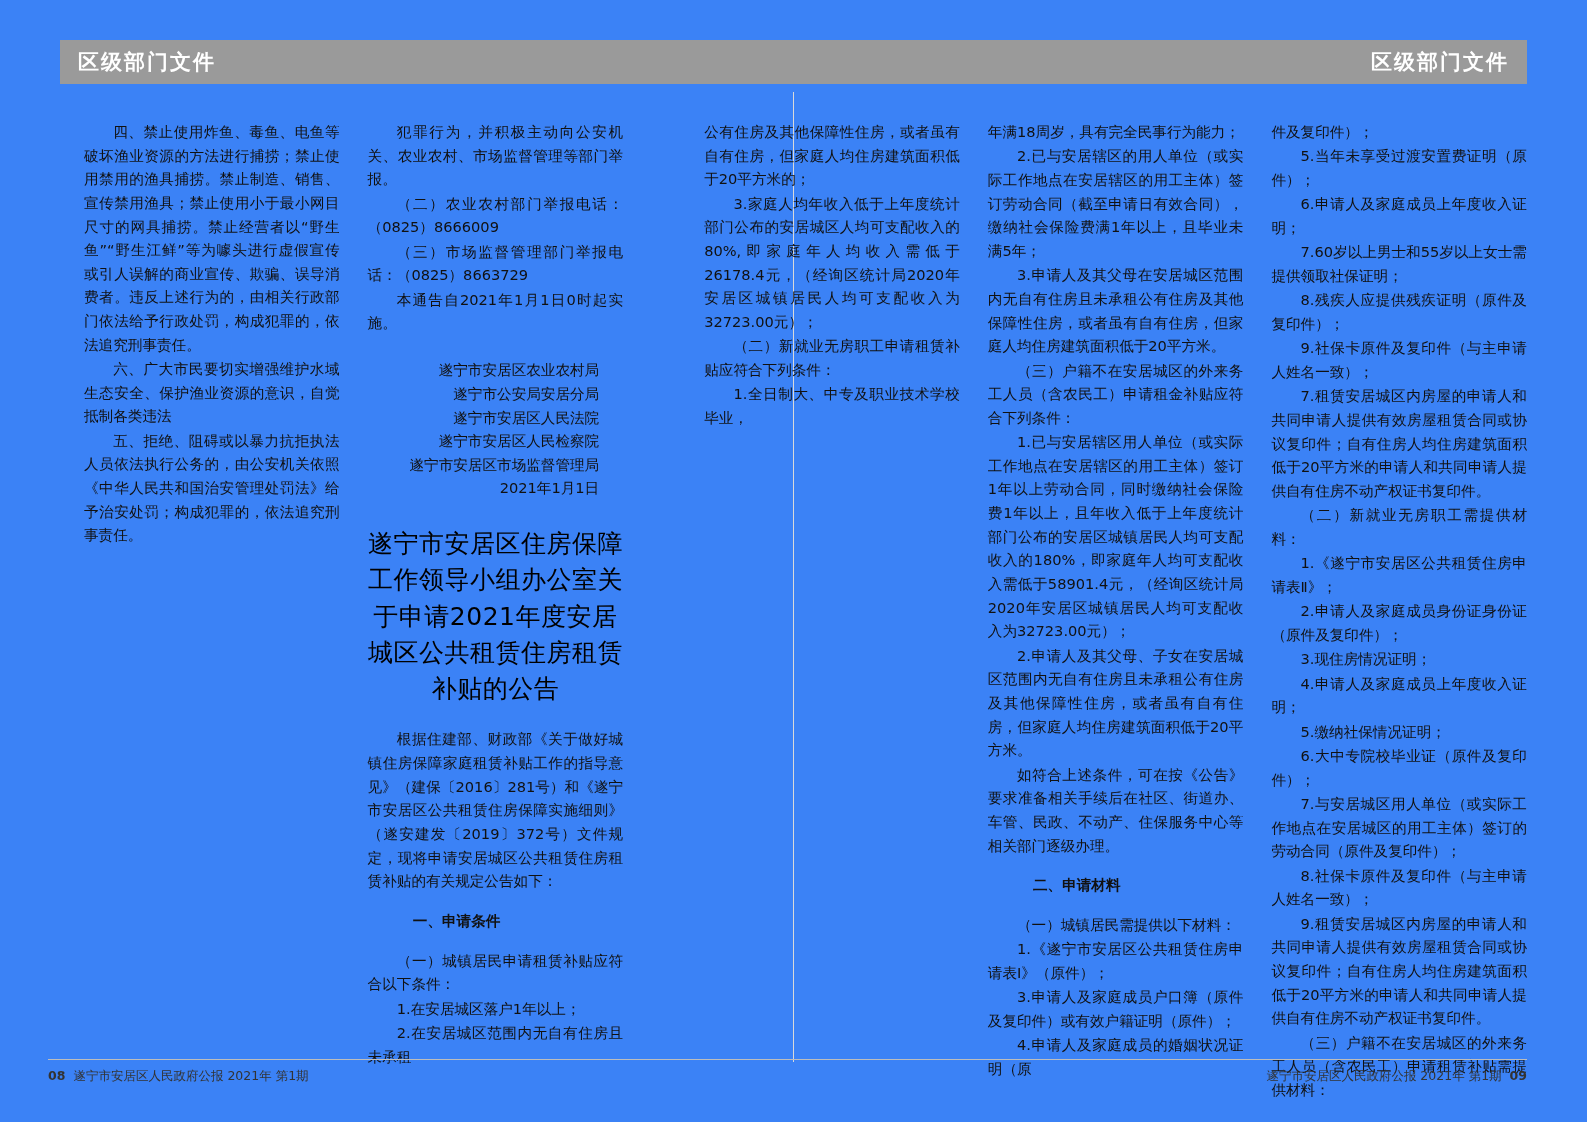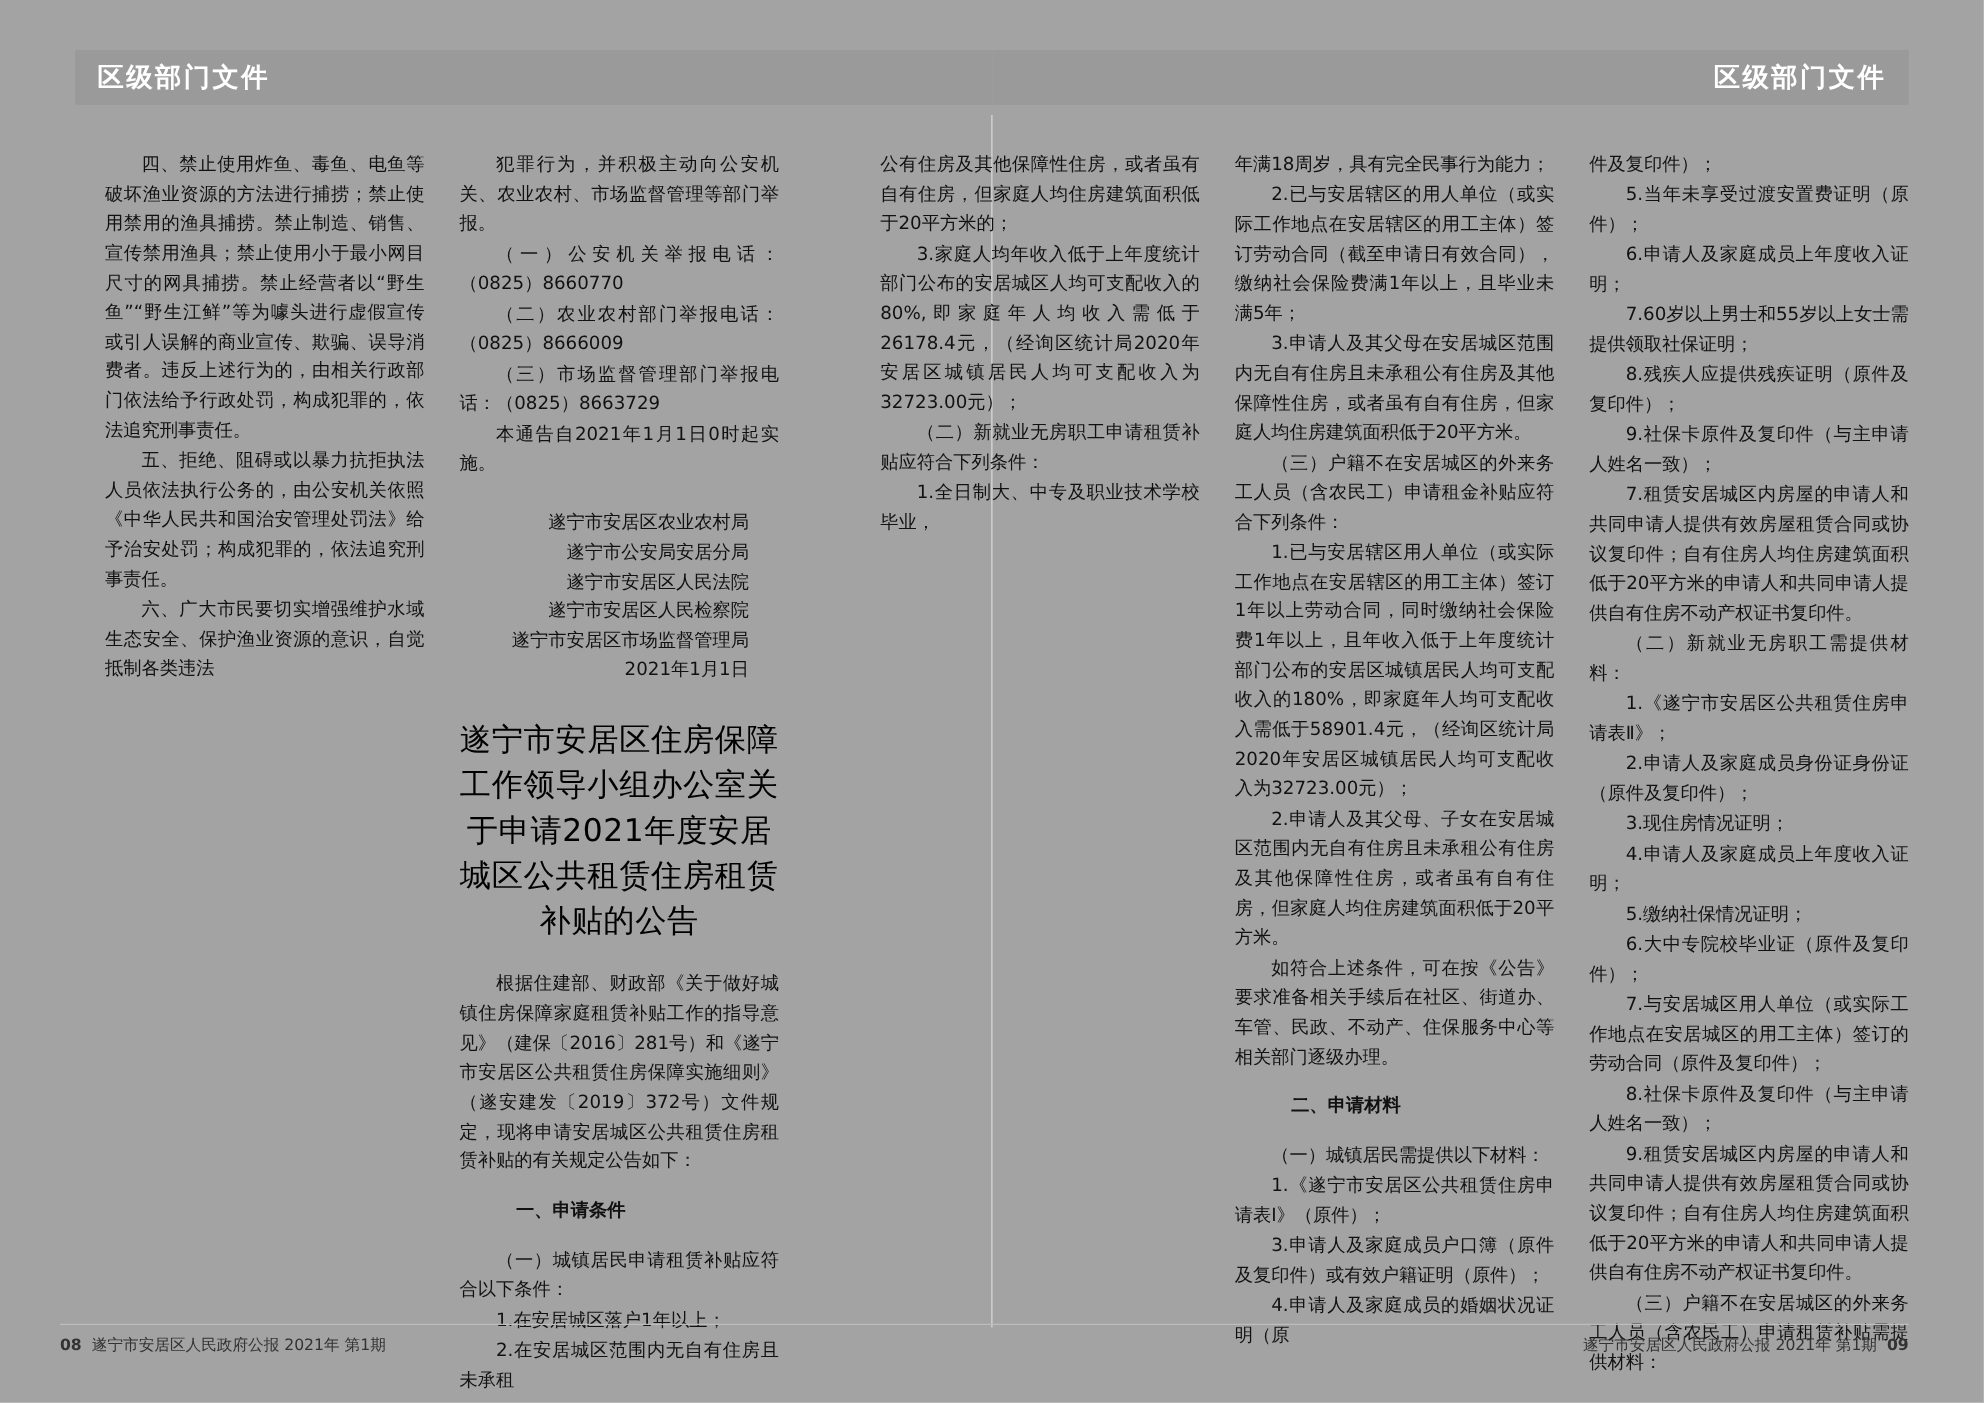--- a/index.html
+++ b/index.html
@@ -5,21 +5,21 @@
   html,body{margin:0;padding:0;}
   body{
     width:1587px;height:1122px;
     background:#ffffff;
     font-family:"DejaVu Sans","Liberation Sans",sans-serif;
     overflow:hidden;
     position:relative;
   }
   .page{
     position:absolute;inset:0;
-    background:#a3a3a3;
+    background:#3b82f6;
   }
   
   .header-band{
     position:absolute;left:60px;right:60px;top:40px;height:44px;
     display:flex;justify-content:space-between;align-items:stretch;
   }
   .hdr-block{
     background:#9a9a9a;
     width:calc(50% - 6px);
     display:flex;align-items:center;
@@ -92,27 +92,26 @@
     <div class="hdr-block hdr-left">区级部门文件</div>
     <div class="hdr-block hdr-right">区级部门文件</div>
   </div>
 
   <div class="spine"></div>
 
   <div class="columns">
 
     <div class="col c1">
       <p>四、禁止使用炸鱼、毒鱼、电鱼等破坏渔业资源的方法进行捕捞；禁止使用禁用的渔具捕捞。禁止制造、销售、宣传禁用渔具；禁止使用小于最小网目尺寸的网具捕捞。禁止经营者以“野生鱼”“野生江鲜”等为噱头进行虚假宣传或引人误解的商业宣传、欺骗、误导消费者。违反上述行为的，由相关行政部门依法给予行政处罚，构成犯罪的，依法追究刑事责任。</p>
+      <p>六、广大市民要切实增强维护水域生态安全、保护渔业资源的意识，自觉抵制各类违法</p>
       <p>五、拒绝、阻碍或以暴力抗拒执法人员依法执行公务的，由公安机关依照《中华人民共和国治安管理处罚法》给予治安处罚；构成犯罪的，依法追究刑事责任。</p>
-      <p>六、广大市民要切实增强维护水域生态安全、保护渔业资源的意识，自觉抵制各类违法</p>
     </div>
 
     <div class="col c2">
       <p>犯罪行为，并积极主动向公安机关、农业农村、市场监督管理等部门举报。</p>
-      <p>（一）公安机关举报电话：（0825）8660770</p>
       <p>（二）农业农村部门举报电话：（0825）8666009</p>
       <p>（三）市场监督管理部门举报电话：（0825）8663729</p>
       <p>本通告自2021年1月1日0时起实施。</p>
       <div class="sig-block">
         <p class="signature">遂宁市安居区农业农村局</p>
         <p class="signature">遂宁市公安局安居分局</p>
         <p class="signature">遂宁市安居区人民法院</p>
         <p class="signature">遂宁市安居区人民检察院</p>
         <p class="signature">遂宁市安居区市场监督管理局</p>
         <p class="signature">2021年1月1日</p>

